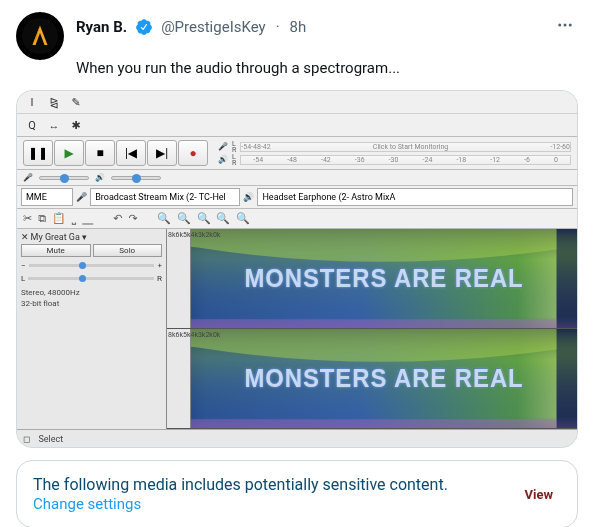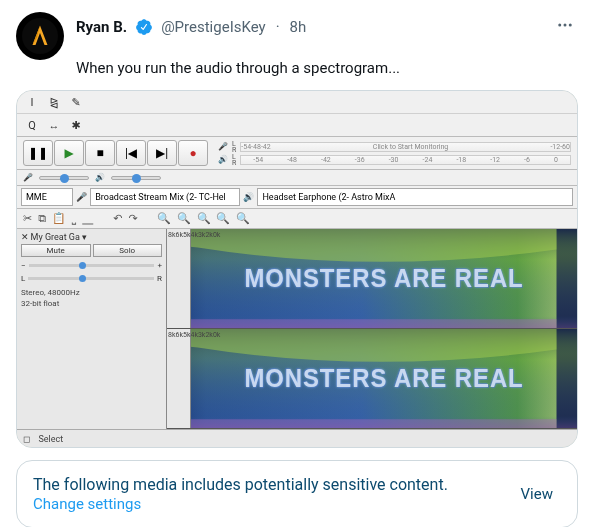--- a/index.html
+++ b/index.html
@@ -47,21 +47,21 @@
 .tp-info{margin-top:4px;font-size:8px;line-height:11px;color:#444}
 .spectro-wrap{flex:1;position:relative}
 .spectro{height:100px;position:relative;overflow:hidden;border-bottom:1px solid #555}
 .spec-bg{position:absolute;inset:0}
 .freq-scale{position:absolute;left:0;top:0;bottom:0;width:24px;background:#e8e8e8;border-right:1px solid #888;display:flex;flex-direction:row;justify-content:space-between;font-size:7px;color:#444;padding:2px 1px;text-align:right;z-index:3}
 .spec-text{position:absolute;left:24px;right:0;top:0;bottom:0;display:flex;align-items:center;justify-content:center;font-family:"Arial Black",sans-serif;font-weight:900;font-size:26px;letter-spacing:1px;color:#c8d8f0;z-index:2;text-shadow:0 0 3px rgba(150,200,255,0.7),1px 1px 0 rgba(60,100,180,0.6),-1px -1px 0 rgba(60,100,180,0.6);white-space:nowrap;transform:scaleX(0.92)}
 .status{background:#e8e8e8;border-top:1px solid #aaa;height:18px;display:flex;align-items:center;font-size:9px;padding:0 6px;color:#444;gap:8px}
 .warning-card{margin-top:12px;border:1px solid #cfd9de;border-radius:16px;padding:14px 16px;display:flex;align-items:center;justify-content:space-between}
 .warn-text{font-size:16px;color:#0c4a6e;line-height:20px}
 .warn-link{color:#1d9bf0;font-size:15px;cursor:pointer}
-.view-btn{font-weight:400;color:#0c4a6e;font-size:15px;cursor:pointer;padding:0 8px}
+.view-btn{font-weight:700;color:#7f1d1d;font-size:13px;cursor:pointer;padding:0 8px}
 </style>
 </head>
 <body>
 
 <div class="tweet">
   <div class="header">
     <div class="avatar">
       <svg viewBox="0 0 48 48">
           <circle cx="24" cy="24" r="24" fill="#0a0a0a"></circle>
           <path d="M 14 36 L 24 10 L 34 36 L 30 36 L 24 20 L 18 36 Z" fill="#f5a623"></path>

